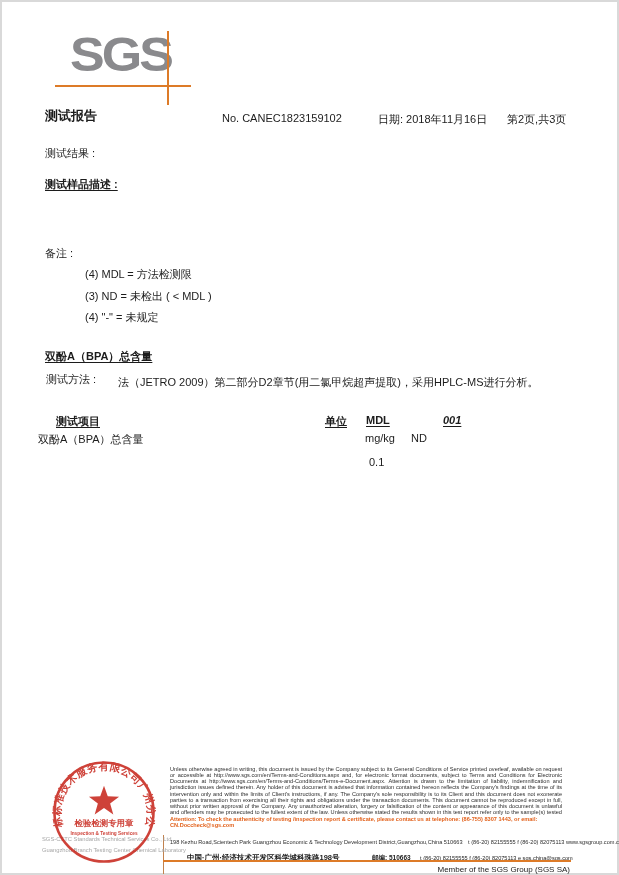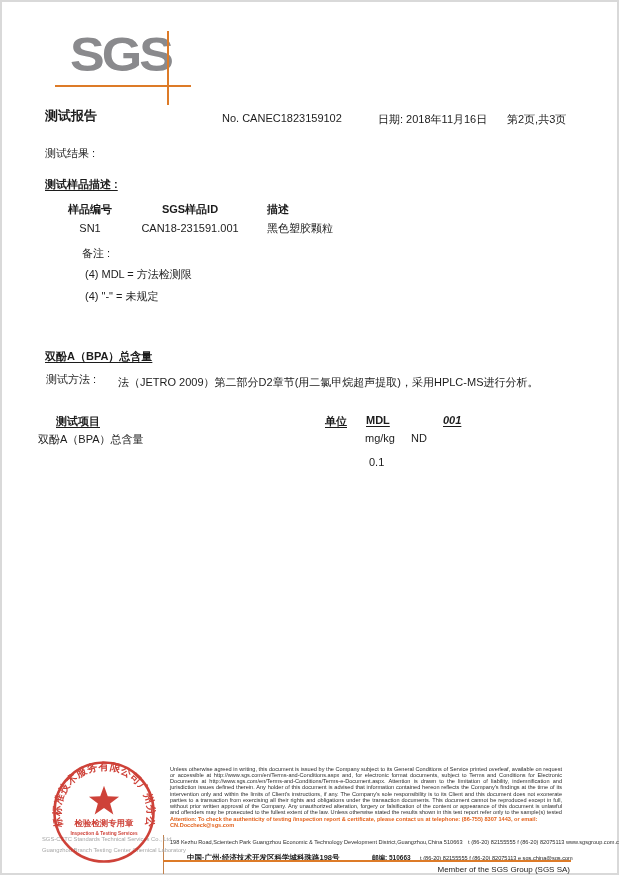--- a/index.html
+++ b/index.html
@@ -58,36 +58,25 @@
   <div class="abs logo-vline"></div>
 
   <div class="abs bold" style="left:45px; top:107px; font-size:13px;">测试报告</div>
   <div class="abs fs11" style="left:222px; top:112px;">No. CANEC1823159102</div>
   <div class="abs fs11" style="left:378px; top:112px;">日期: 2018年11月16日</div>
   <div class="abs fs11" style="left:507px; top:112px;">第2页,共3页</div>
 
   <div class="abs fs11" style="left:45px; top:146px;">测试结果 :</div>
 
   <div class="abs fs11 bold und" style="left:45px; top:177px;">测试样品描述 :</div>
-  <div class="abs sample-table">
-    <div class="row bold">
-      <span class="c1">样品编号</span>
-      <span class="c2">SGS样品ID</span>
-      <span class="c3">描述</span>
-    </div>
-    <div class="row">
-      <span class="c1">SN1</span>
-      <span class="c2">CAN18-231591.001</span>
-      <span class="c3">黑色塑胶颗粒</span>
-    </div>
-  </div>
 
-  <div class="abs fs11" style="left:45px; top:246px;margin-left:37px;">备注 :</div>
+  <div class="abs fs11" style="left:45px; top:246px;">备注 :</div>
   <div class="abs notes-list">
     <div>(4) MDL = 方法检测限</div>
+    <div>(3) ND = 未检出 ( &lt; MDL )</div>
     <div>(4) "-" = 未规定</div>
   </div>
 
   <div class="abs fs11 bold und" style="left:45px; top:349px;">双酚A（BPA）总含量</div>
   <div class="abs fs11" style="left:46px; top:372px;">测试方法 :</div>
   <div class="abs method-lines">
     <div>法（JETRO 2009）第二部分D2章节(用二氯甲烷超声提取)，采用HPLC-MS进行分析。</div>
   </div>
 
   <div class="abs fs11 bold und" style="left:56px;  top:414px;">测试项目</div>

